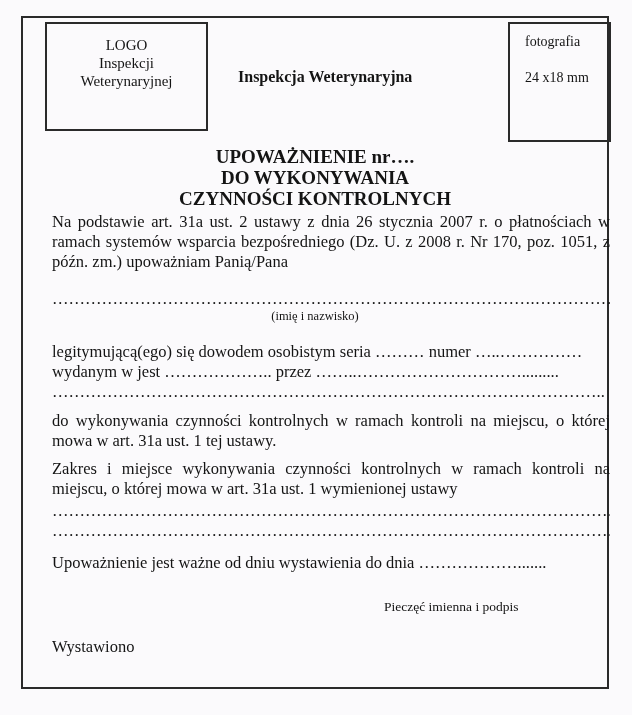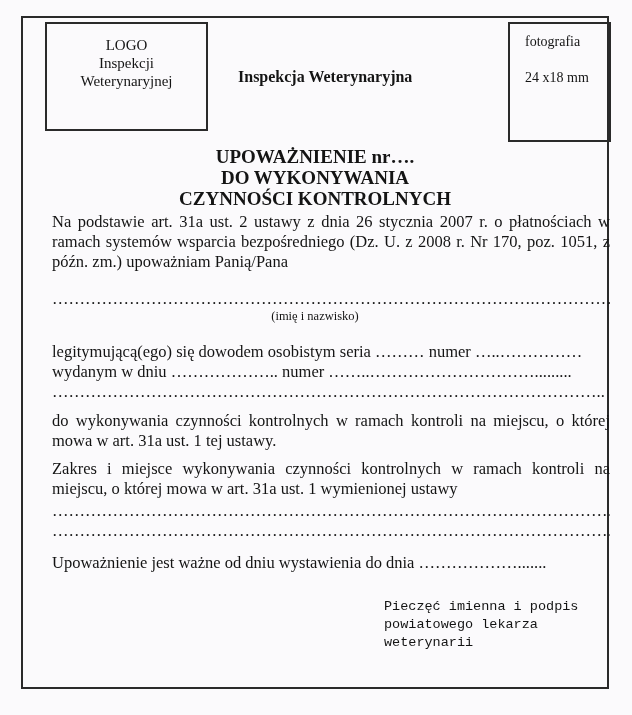--- a/index.html
+++ b/index.html
@@ -74,21 +74,21 @@
     left: 21px; width: 588px;
     text-align: center;
     font-size: 12.5px;
   }
   .sign-note {
     position: absolute;
     left: 384px; top: 598px;
     font-size: 13.5px;
     line-height: 18px;
   }
-  .sign-note span { display: block; font-family: Liberation Mono, monospace; }
+  .sign-note span { display: block; }
 </style>
 </head>
 <body>
 
 <div class="frame"></div>
 
 <div class="logo-box">
   <span>LOGO</span>
   <span>Inspekcji</span>
   <span>Weterynaryjnej</span>
@@ -109,36 +109,36 @@
 
 <div class="body-text justify" style="top:212px;">Na podstawie art. 31a ust. 2 ustawy  z dnia 26 stycznia 2007 r. o płatnościach w ramach systemów wsparcia bezpośredniego (Dz. U. z 2008 r. Nr 170, poz. 1051, z późn. zm.)  upoważniam Panią/Pana</div>
 
 <div class="body-text" style="top:289px;">
   <span class="line">…………………………………………………………………………….…………………</span>
 </div>
 <div class="small-center" style="top:309px;">(imię i nazwisko)</div>
 
 <div class="body-text" style="top:342px;">
   <span class="line">legitymującą(ego) się dowodem osobistym seria ……… numer …..……………</span>
-  <span class="line">wydanym w dniu ………………..  numer ……..………………………….........</span>
+  <span class="line">wydanym w jest ………………..  przez ……..………………………….........</span>
   <span class="line">………………………………………………………………………………………..</span>
 </div>
 
 <div class="body-text justify" style="top:411px;">do wykonywania czynności kontrolnych w ramach kontroli na miejscu, o której mowa w art. 31a ust. 1 tej ustawy.</div>
 
 <div class="body-text justify" style="top:459px;">Zakres i miejsce wykonywania czynności kontrolnych w ramach kontroli na miejscu, o której mowa w art. 31a ust. 1 wymienionej ustawy</div>
 
 <div class="body-text" style="top:501px;">
   <span class="line">…………………………………………………………………………………………</span>
   <span class="line">…………………………………………………………………………………………</span>
 </div>
 
 <div class="body-text" style="top:553px;">
   <span class="line">Upoważnienie jest ważne od dniu wystawienia do dnia ……………….......</span>
 </div>
 
 <div class="sign-note">
   <span>Pieczęć imienna i podpis</span>
-  <span>powiatowego lekarza weterynarii</span>
 </div>
 
 <div class="body-text" style="top:637px;">
+  <span class="line">Wystawiono</span>
 </div>
 
 </body></html>

